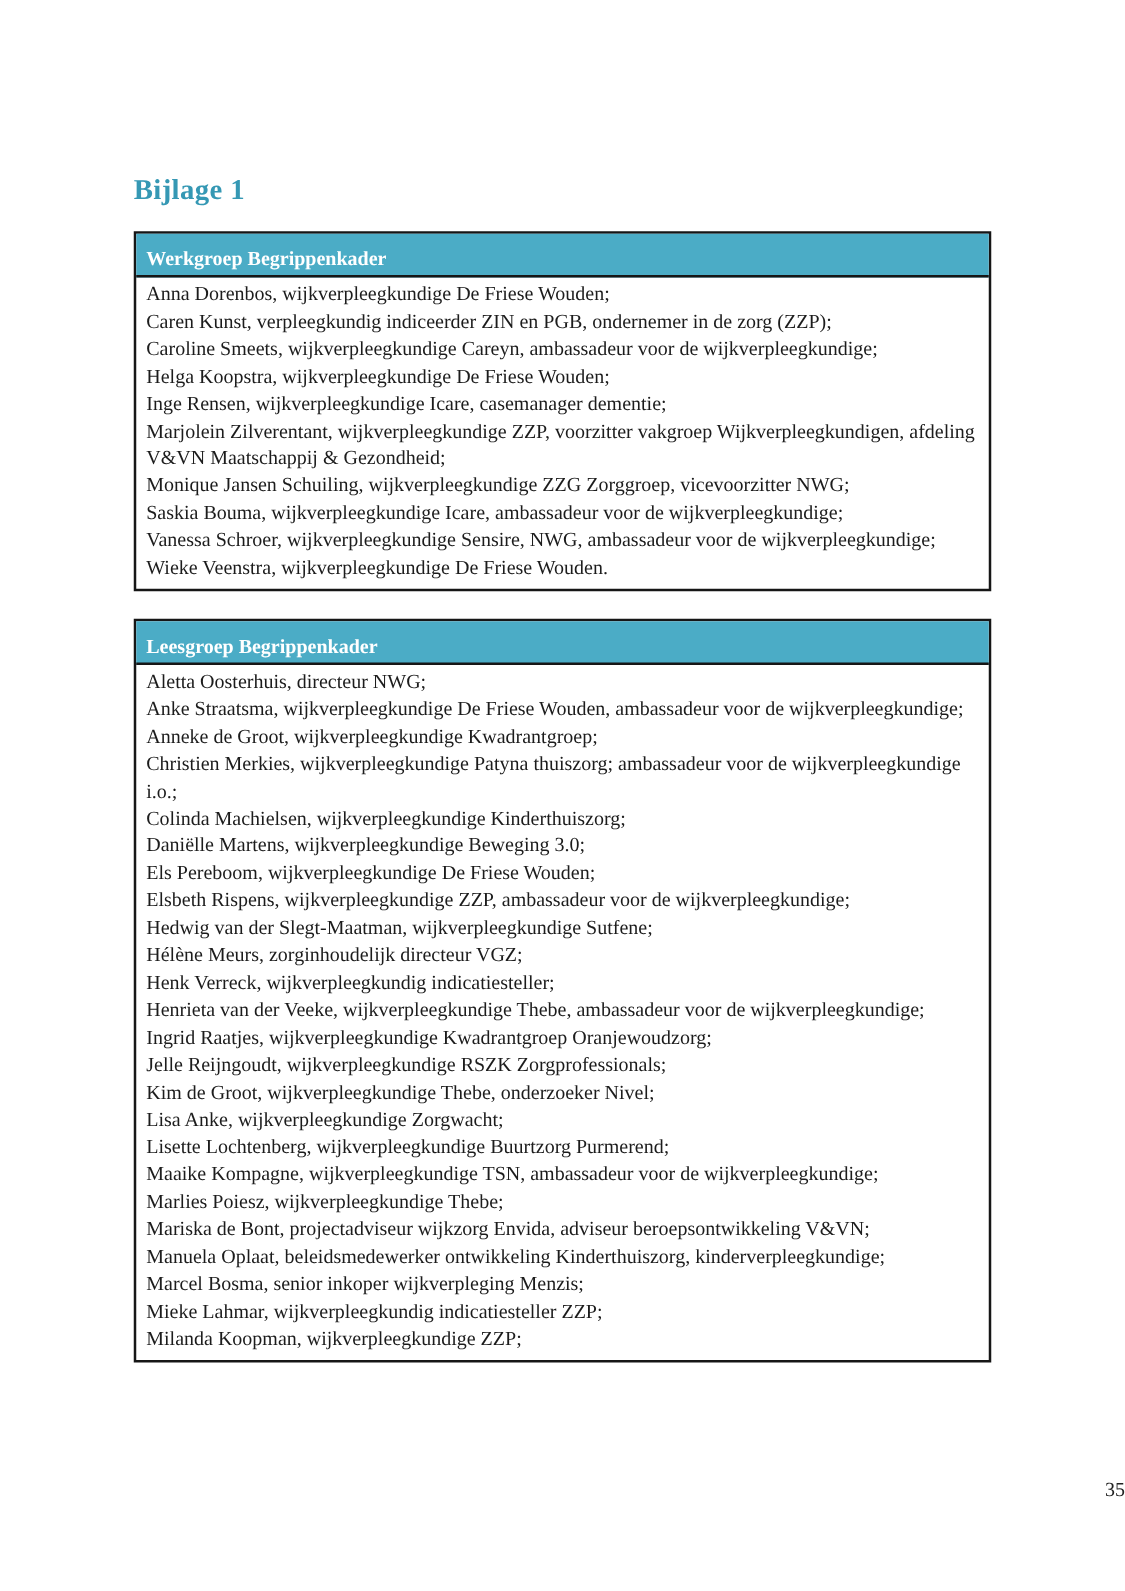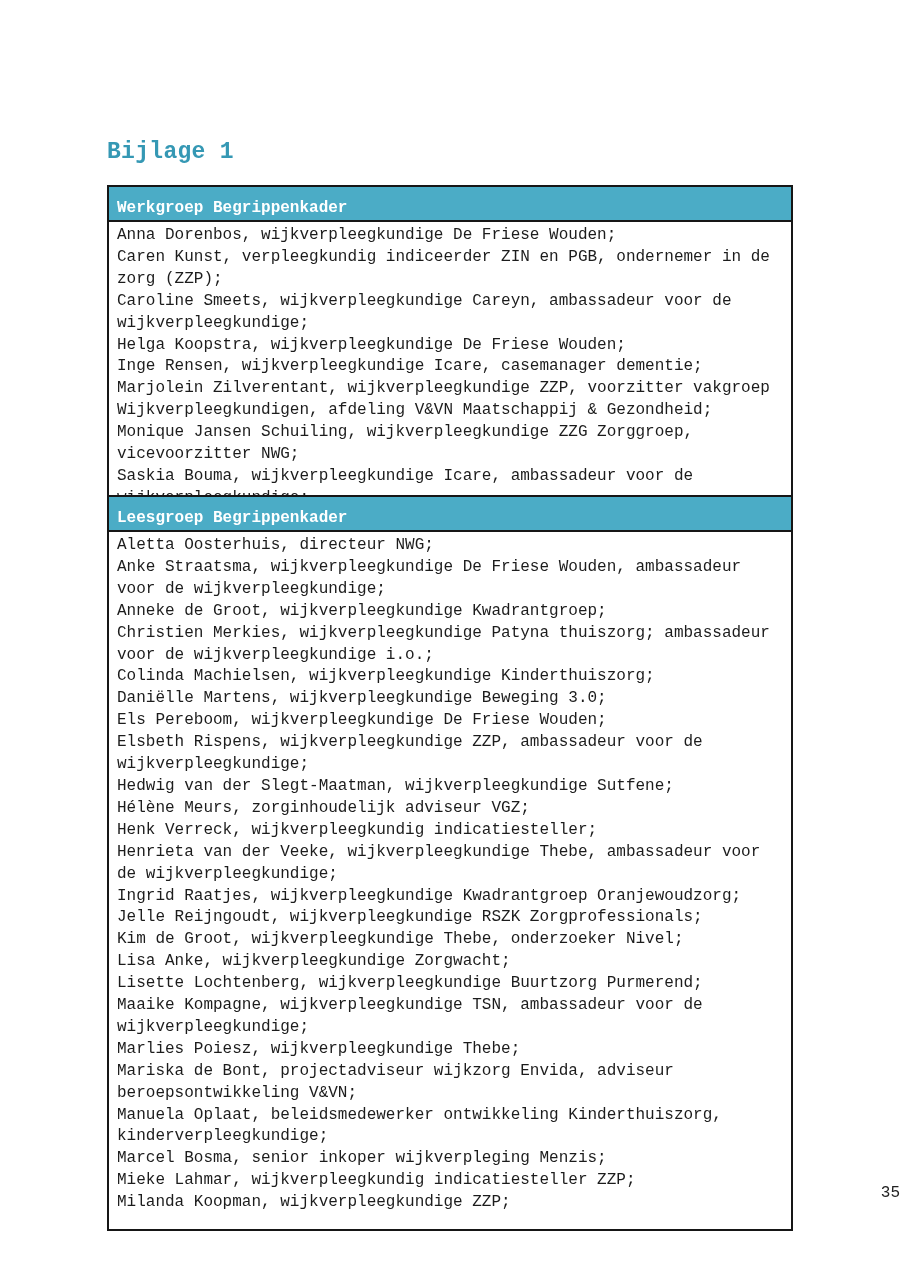--- a/index.html
+++ b/index.html
@@ -8,21 +8,21 @@
     --border:#161616;
     --text:#1c1c1c;
   }
   html,body{margin:0;padding:0;background:#ffffff;}
   .page{
     position:relative;
     width:900px;
     height:1273px;
     background:#ffffff;
     overflow:hidden;
-    font-family:Liberation Mono, monospace;
+    font-family:Liberation Serif, serif;
   }
   .bijlage-heading{
     position:absolute;
     left:107px;
     top:139px;
     font-size:23px;
     font-weight:bold;
     color:var(--heading);
     letter-spacing:0.3px;
   }
@@ -39,21 +39,21 @@
   .table-title{
     background:var(--accent);
     color:#ffffff;
     font-weight:bold;
     font-size:16px;
     line-height:18px;
     padding:12px 8px 3px 8px;
     border-bottom:2px solid var(--border);
   }
   .table-body{
-    padding:3px 8px 15px 8px;
+    padding:3px 8px 5px 8px;
     font-size:16px;
     line-height:21.9px;
     color:var(--text);
   }
   .table-body .entry{
     hyphens:manual;
     overflow-wrap:break-word;
   }
   .page-number{
     position:absolute;
@@ -93,21 +93,21 @@
     <div class="table-body">
         <div class="entry">Aletta Oosterhuis, directeur NWG;</div>
         <div class="entry">Anke Straatsma, wijkverpleegkundige De Friese Wouden, ambassadeur voor de wijkver­pleegkundige;</div>
         <div class="entry">Anneke de Groot, wijkverpleegkundige Kwadrantgroep;</div>
         <div class="entry">Christien Merkies, wijkverpleegkundige Patyna thuiszorg; ambassadeur voor de wijkver­pleegkundige i.o.;</div>
         <div class="entry">Colinda Machielsen, wijkverpleegkundige Kinderthuiszorg;</div>
         <div class="entry">Daniëlle Martens, wijkverpleegkundige Beweging 3.0;</div>
         <div class="entry">Els Pereboom, wijkverpleegkundige De Friese Wouden;</div>
         <div class="entry">Elsbeth Rispens, wijkverpleegkundige ZZP, ambassadeur voor de wijkverpleegkundige;</div>
         <div class="entry">Hedwig van der Slegt-Maatman, wijkverpleegkundige Sutfene;</div>
-        <div class="entry">Hélène Meurs, zorginhoudelijk adviseur VGZ;</div>
+        <div class="entry">Hélène Meurs, zorginhoudelijk directeur VGZ;</div>
         <div class="entry">Henk Verreck, wijkverpleegkundig indicatiesteller;</div>
         <div class="entry">Henrieta van der Veeke, wijkverpleegkundige Thebe, ambassadeur voor de wijkverpleeg­kundige;</div>
         <div class="entry">Ingrid Raatjes, wijkverpleegkundige Kwadrantgroep Oranjewoudzorg;</div>
         <div class="entry">Jelle Reijngoudt, wijkverpleegkundige RSZK Zorgprofessionals;</div>
         <div class="entry">Kim de Groot, wijkverpleegkundige Thebe, onderzoeker Nivel;</div>
         <div class="entry">Lisa Anke, wijkverpleegkundige Zorgwacht;</div>
         <div class="entry">Lisette Lochtenberg, wijkverpleegkundige Buurtzorg Purmerend;</div>
         <div class="entry">Maaike Kompagne, wijkverpleegkundige TSN, ambassadeur voor de wijkverpleegkundige;</div>
         <div class="entry">Marlies Poiesz, wijkverpleegkundige Thebe;</div>
         <div class="entry">Mariska de Bont, projectadviseur wijkzorg Envida, adviseur beroepsontwikkeling V&amp;VN;</div>

